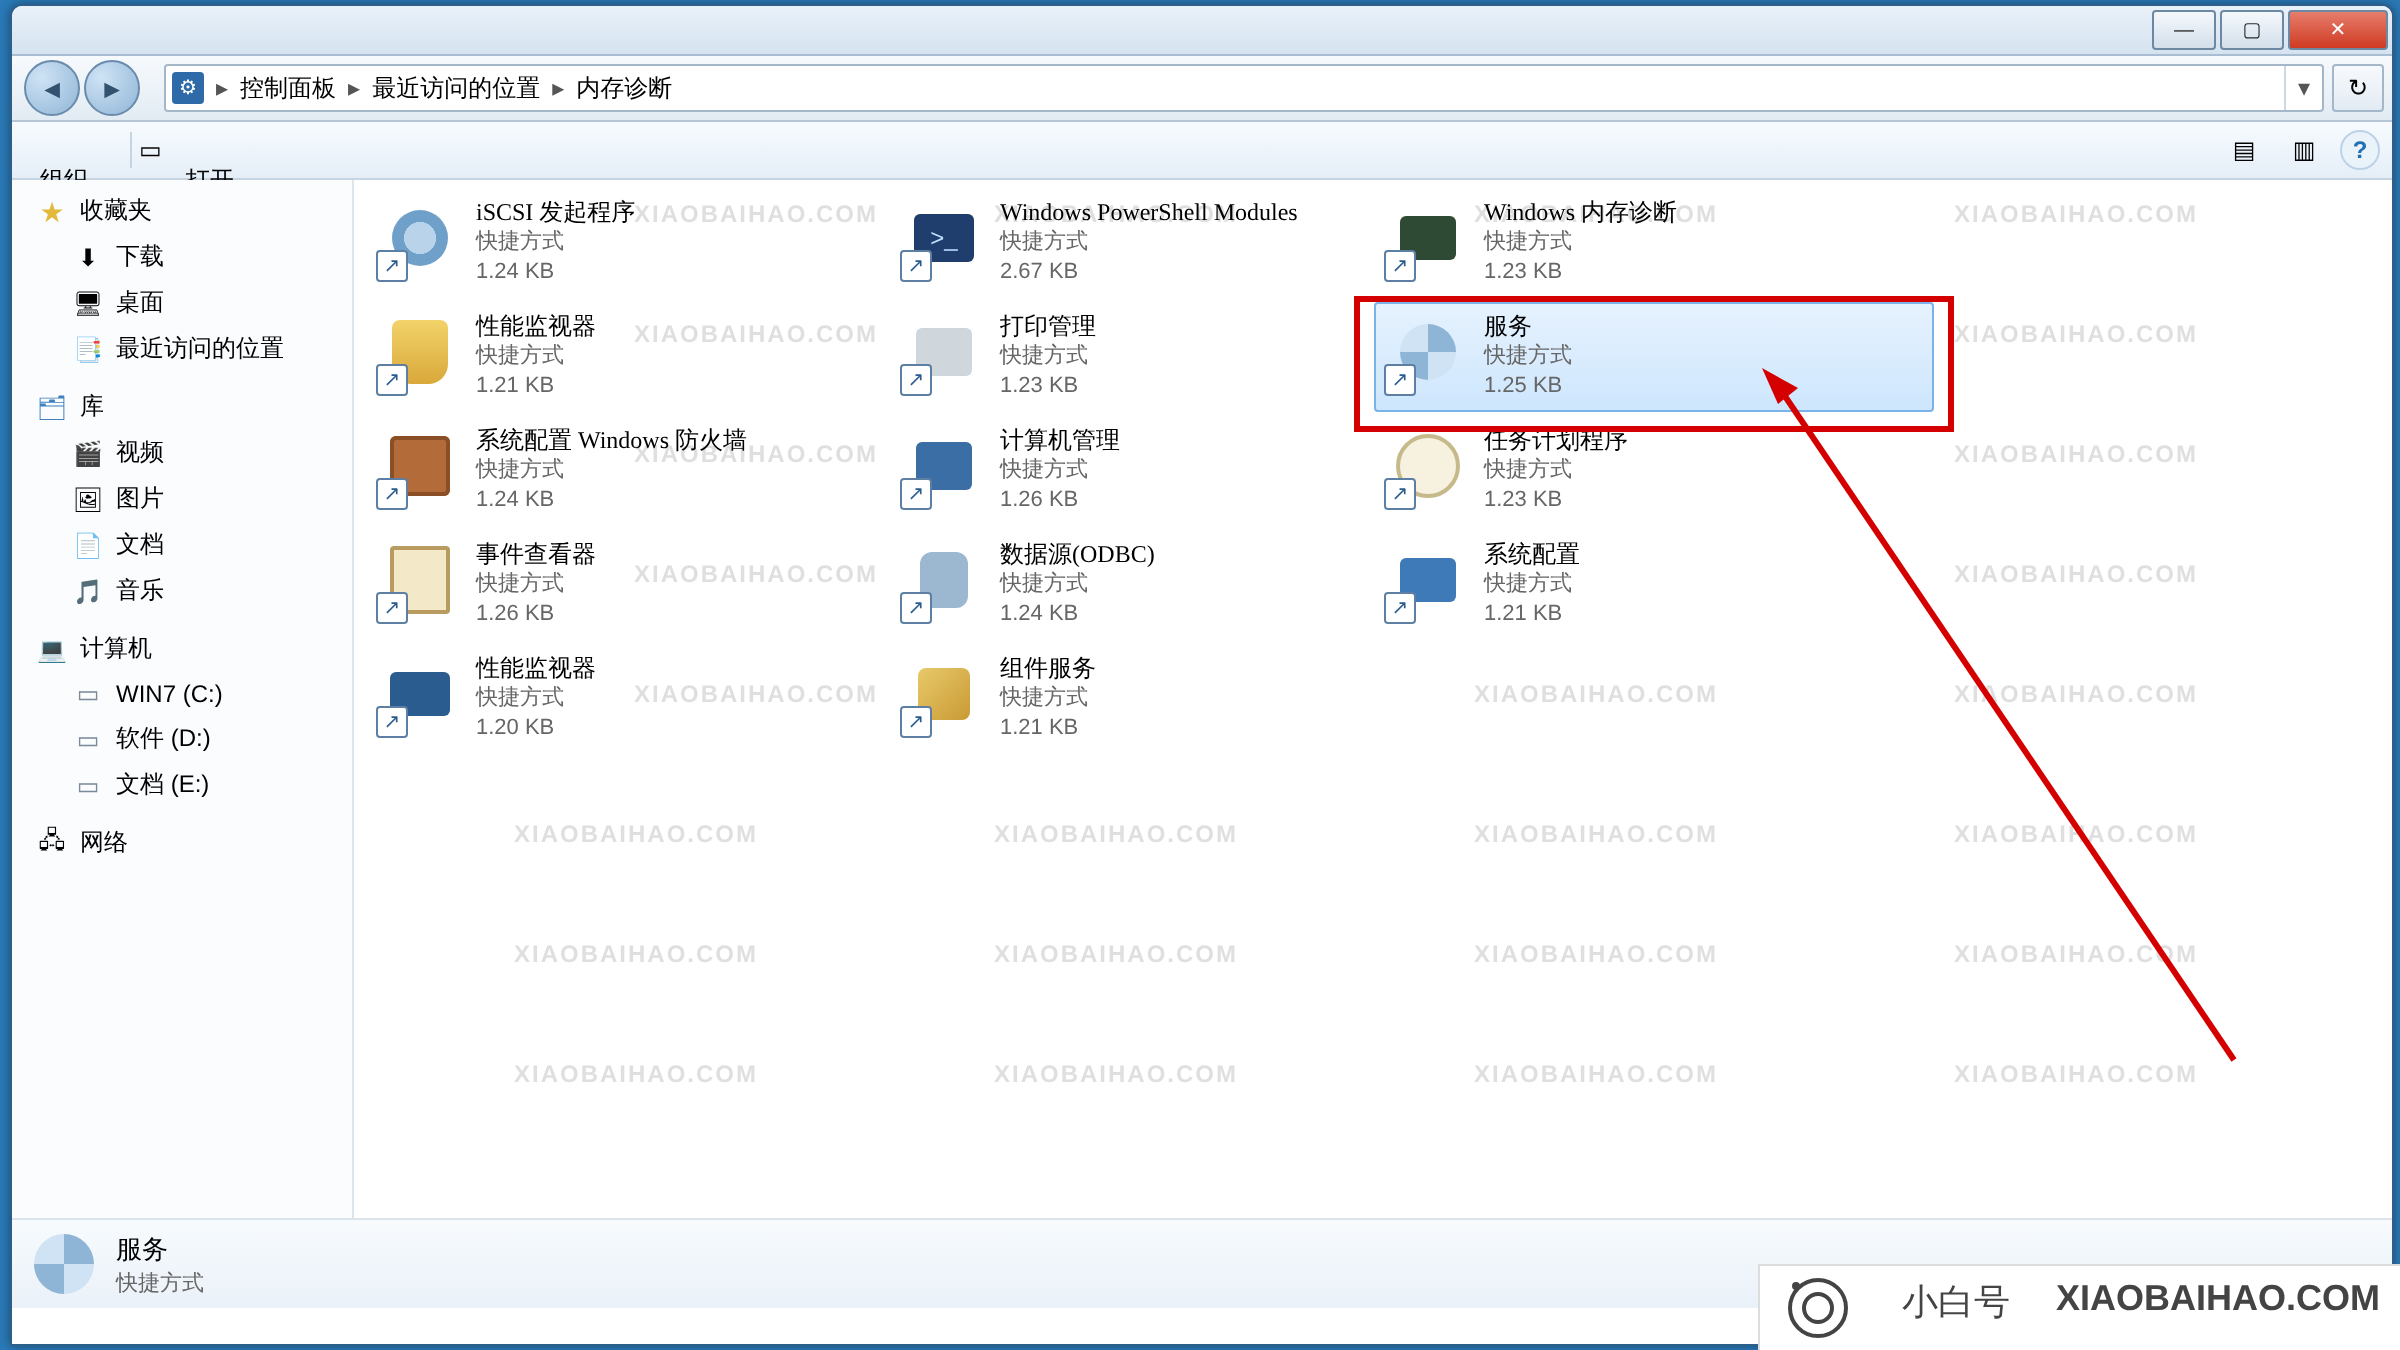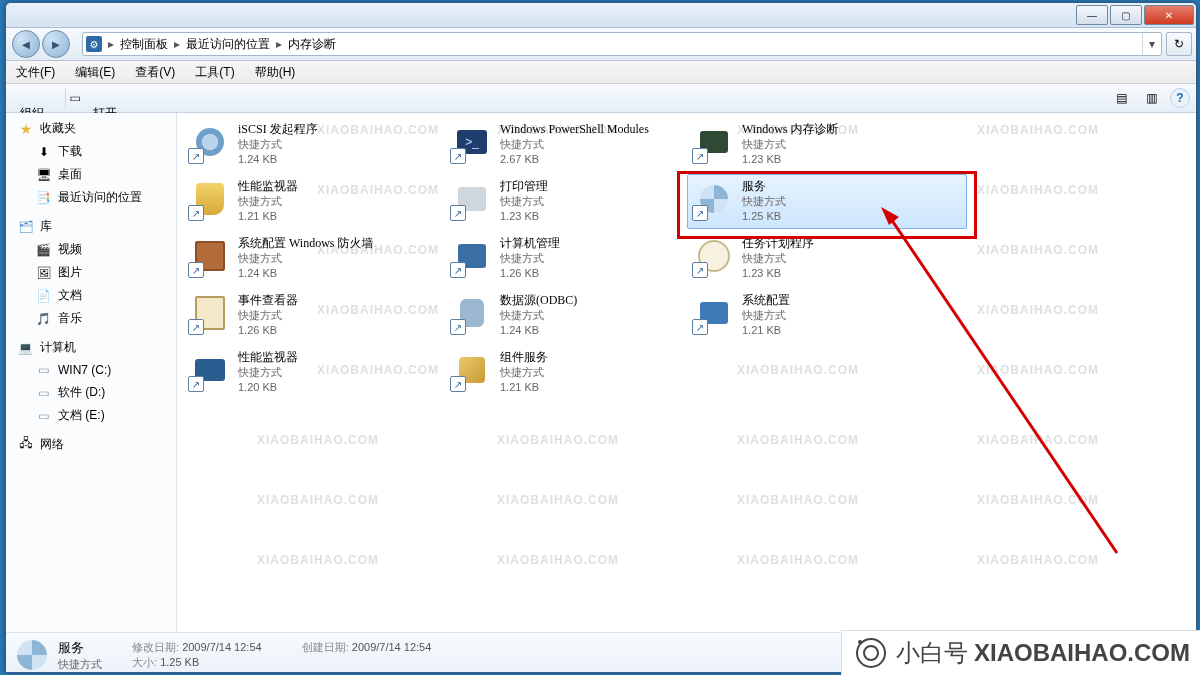--- a/index.html
+++ b/index.html
@@ -192,23 +192,23 @@
   }
   .details .dic{width:32px;height:32px;margin-right:10px;display:flex;align-items:center;justify-content:center;}
   .details .dname{font-size:13px;}
   .details .dtype{font-size:11px;color:#666;}
   .details .dcols{display:flex;gap:40px;margin-left:30px;color:#555;font-size:11px;}
   .details .lbl{color:#888;}
   
   .footerbrand{
     position:absolute;right:0;bottom:0;
     background:#fff;padding:6px 10px 6px 14px;
-    display:flex;align-items:center;
+    display:flex;
     border-top:1px solid #ddd;border-left:1px solid #ddd;
-    font-size:24px;color:#444;
+    font-size:18px;color:#444;gap:17px;
   }
   .footerbrand .bico{width:26px;height:26px;border:2px solid #444;border-radius:50%;margin-right:10px;position:relative;}
   .footerbrand .bico::before,.footerbrand .bico::after{content:"";position:absolute;border:2px solid #444;border-radius:50%;}
   .footerbrand .bico::before{inset:5px;}
   .footerbrand .cn{font-weight:400;}
   .footerbrand .en{font-weight:bold;margin-left:6px;}
   
   .ico-gear{width:28px;height:28px;border-radius:50%;background:radial-gradient(circle,#b9d4ea 40%,#6fa0c9 41%);position:relative;}
   .ico-shield{width:28px;height:32px;background:linear-gradient(#f2d36a,#d9a83a);border-radius:4px 4px 10px 10px;}
   .ico-wall{width:30px;height:30px;background:#b36b3a;border-radius:3px;box-shadow:inset 0 0 0 2px #8a4f27;}
@@ -247,27 +247,20 @@
       <span class="crumbsep">▸</span>
       <span class="crumb">最近访问的位置</span>
       <span class="crumbsep">▸</span>
       <span class="crumb">内存诊断</span>
       <div style="flex:1"></div>
       <div class="addrext">▾</div>
     </div>
     <div class="refresh">↻</div>
   </div>
 
-  <div class="menurow">
-    <div class="menuitem">文件(F)</div>
-    <div class="menuitem">编辑(E)</div>
-    <div class="menuitem">查看(V)</div>
-    <div class="menuitem">工具(T)</div>
-    <div class="menuitem">帮助(H)</div>
-  </div>
 
   <div class="toolbar">
     <div class="tlbtn">
       <span>组织</span>
         <span class="drop">▾</span>
     </div>
     <div class="tlsep"></div>
     <span style="margin-right:4px;">▭</span>
     <div class="tlbtn">打开</div>
     <div class="tlright">
@@ -548,25 +541,20 @@
   </div>
 
   <div class="details">
     <div class="dic">
         <div class="ico-svc" style="width:30px;height:30px;"></div>
       </div>
     <div>
       <div class="dname">服务</div>
       <div class="dtype">快捷方式</div>
     </div>
-    <div class="dcols">
-      <div><span class="lbl">修改日期:</span> <span>2009/7/14 12:54</span><br>
-           <span class="lbl">大小:</span> <span>1.25 KB</span></div>
-      <div><span class="lbl">创建日期:</span> <span>2009/7/14 12:54</span></div>
-    </div>
   </div>
 
 </div>
 
 <div class="footerbrand">
   <div class="bico"></div>
   <span class="cn">小白号</span>
   <span class="en">XIAOBAIHAO.COM</span>
 </div>
 

